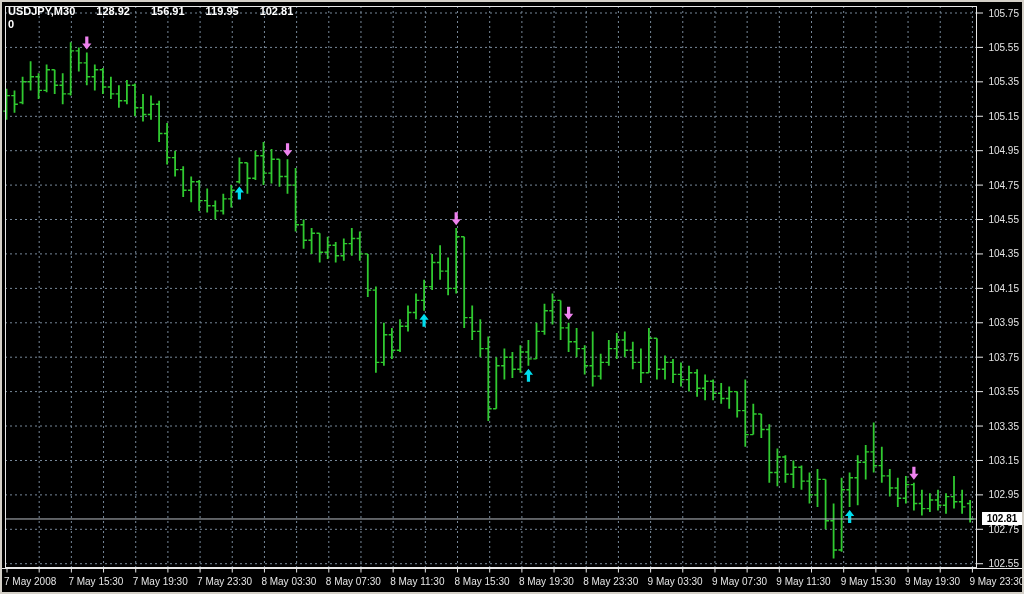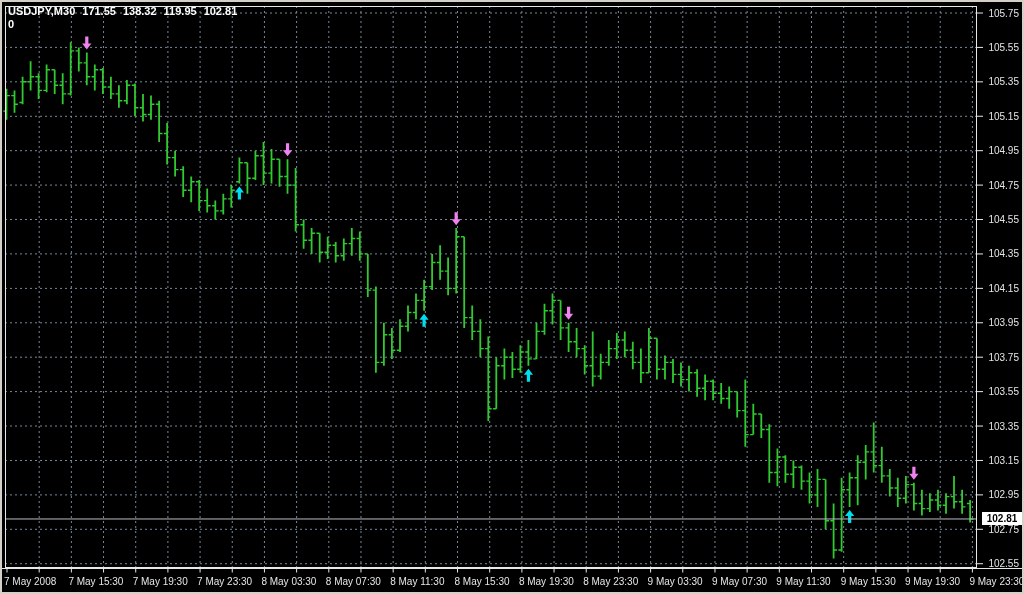--- a/index.html
+++ b/index.html
@@ -3,21 +3,21 @@
 <meta charset="utf-8">
 <style>
   html,body{margin:0;padding:0;background:#888;}
   #terminal{position:relative;width:1024px;height:594px;background:#000;
     box-sizing:border-box;border:2px solid #D4D0C8;overflow:hidden;
     font-family:"Liberation Sans",sans-serif;}
   #chart-svg{position:absolute;left:-2px;top:-2px;width:1024px;height:594px;}
   svg text{font-family:"Liberation Sans",sans-serif;font-size:10px;fill:#E6E6E6;}
   #hdr{position:absolute;left:6px;top:3px;color:#FFF;font-size:11px;font-weight:bold;
     white-space:nowrap;letter-spacing:0px;}
-  #hdr span{margin-right:7px;text-align:right;}
+  #hdr span{margin-right:21px;text-align:right;}
   #ind0{position:absolute;left:6px;top:16px;color:#FFF;font-size:11px;font-weight:bold;}
   #price-tag{position:absolute;left:980px;width:40px;height:13px;background:#FFF;
     color:#000;font-size:10px;line-height:13px;text-align:center;font-weight:bold;}
 </style>
 </head>
 <body>
 
 <div id="terminal">
 
   <svg id="chart-svg" viewBox="0 0 1024 594">
@@ -129,18 +129,18 @@
         <text x="647.6" y="585">9 May 03:30</text>
         <text x="712.0" y="585">9 May 07:30</text>
         <text x="776.3" y="585">9 May 11:30</text>
         <text x="840.7" y="585">9 May 15:30</text>
         <text x="905.0" y="585">9 May 19:30</text>
         <text x="969.4" y="585">9 May 23:30</text>
       </g>
   </svg>
 
   <div id="hdr">
-    <span>USDJPY,M30</span><span>171.55</span><span>138.32</span><span>119.95</span><span>102.81</span>
+    <span>USDJPY,M30</span><span>128.92</span><span>156.91</span><span>119.95</span><span>102.81</span>
   </div>
   <div id="ind0">0</div>
 
   <div id="price-tag" style="top: 510.474px;">102.81</div>
 </div>
 
 </body></html>

